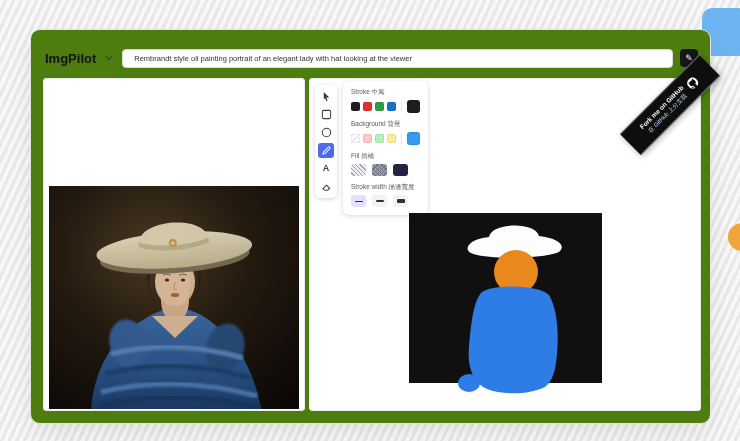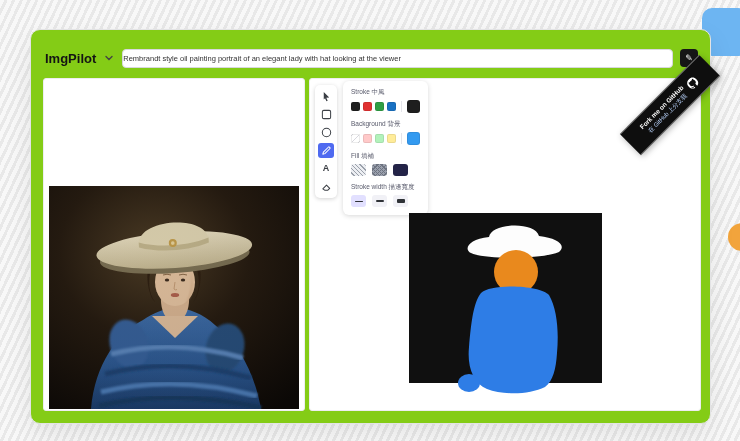--- a/index.html
+++ b/index.html
@@ -12,30 +12,30 @@
     background-image: repeating-linear-gradient(115deg,
       rgba(255,255,255,0.6) 0px, rgba(255,255,255,0.6) 4px,
       rgba(0,0,0,0.025) 4px, rgba(0,0,0,0.025) 7px);
   }
   
   .decor-blue   { position:absolute; left:702px; top:8px; width:46px; height:48px; border-radius:10px; background:#6db5f2; }
   .decor-orange { position:absolute; left:728px; top:223px; width:28px; height:28px; border-radius:50%; background:#f2a43c; }
 
   
   .card { position:absolute; left:30px; top:29px; width:681px; height:395px;
-          background:#84cc16; border:1px solid #e3e3e5; border-radius:10px;
+          background:#4d7c0f; border:1px solid #e3e3e5; border-radius:10px;
           box-shadow:0 10px 26px rgba(0,0,0,0.08); }
 
   
   .topbar { position:absolute; left:14px; top:15px; right:12px; height:26px;
             display:flex; align-items:center; gap:7px; }
   .logo { font-size:13px; font-weight:bold; color:#141414; white-space:nowrap; }
   .chev-btn { display:flex; align-items:center; justify-content:center; width:12px; height:12px; cursor:pointer; }
   .prompt-input { flex:1; height:19px; border:1px solid #d8d8dd; border-radius:4px;
-                  font-size:7.5px; color:#333; padding:0 0; outline:none; background:#fff;
+                  font-size:7.5px; color:#333; padding:0 11px; outline:none; background:#fff;
                   font-family:"Liberation Sans", sans-serif; }
   .edit-btn { width:18px; height:18px; background:#161616; border-radius:4px; color:#fff;
               font-size:9px; display:flex; align-items:center; justify-content:center; cursor:pointer; }
 
   
   .panel { position:absolute; background:#fff; border:1px solid #ededf0; border-radius:3px; }
   .left-panel  { left:12px;  top:48px; width:262px; height:333px; overflow:hidden; }
   .right-panel { left:278px; top:48px; width:392px; height:333px; overflow:hidden; }
   .portrait { position:absolute; left:5px; top:107px; }
 

